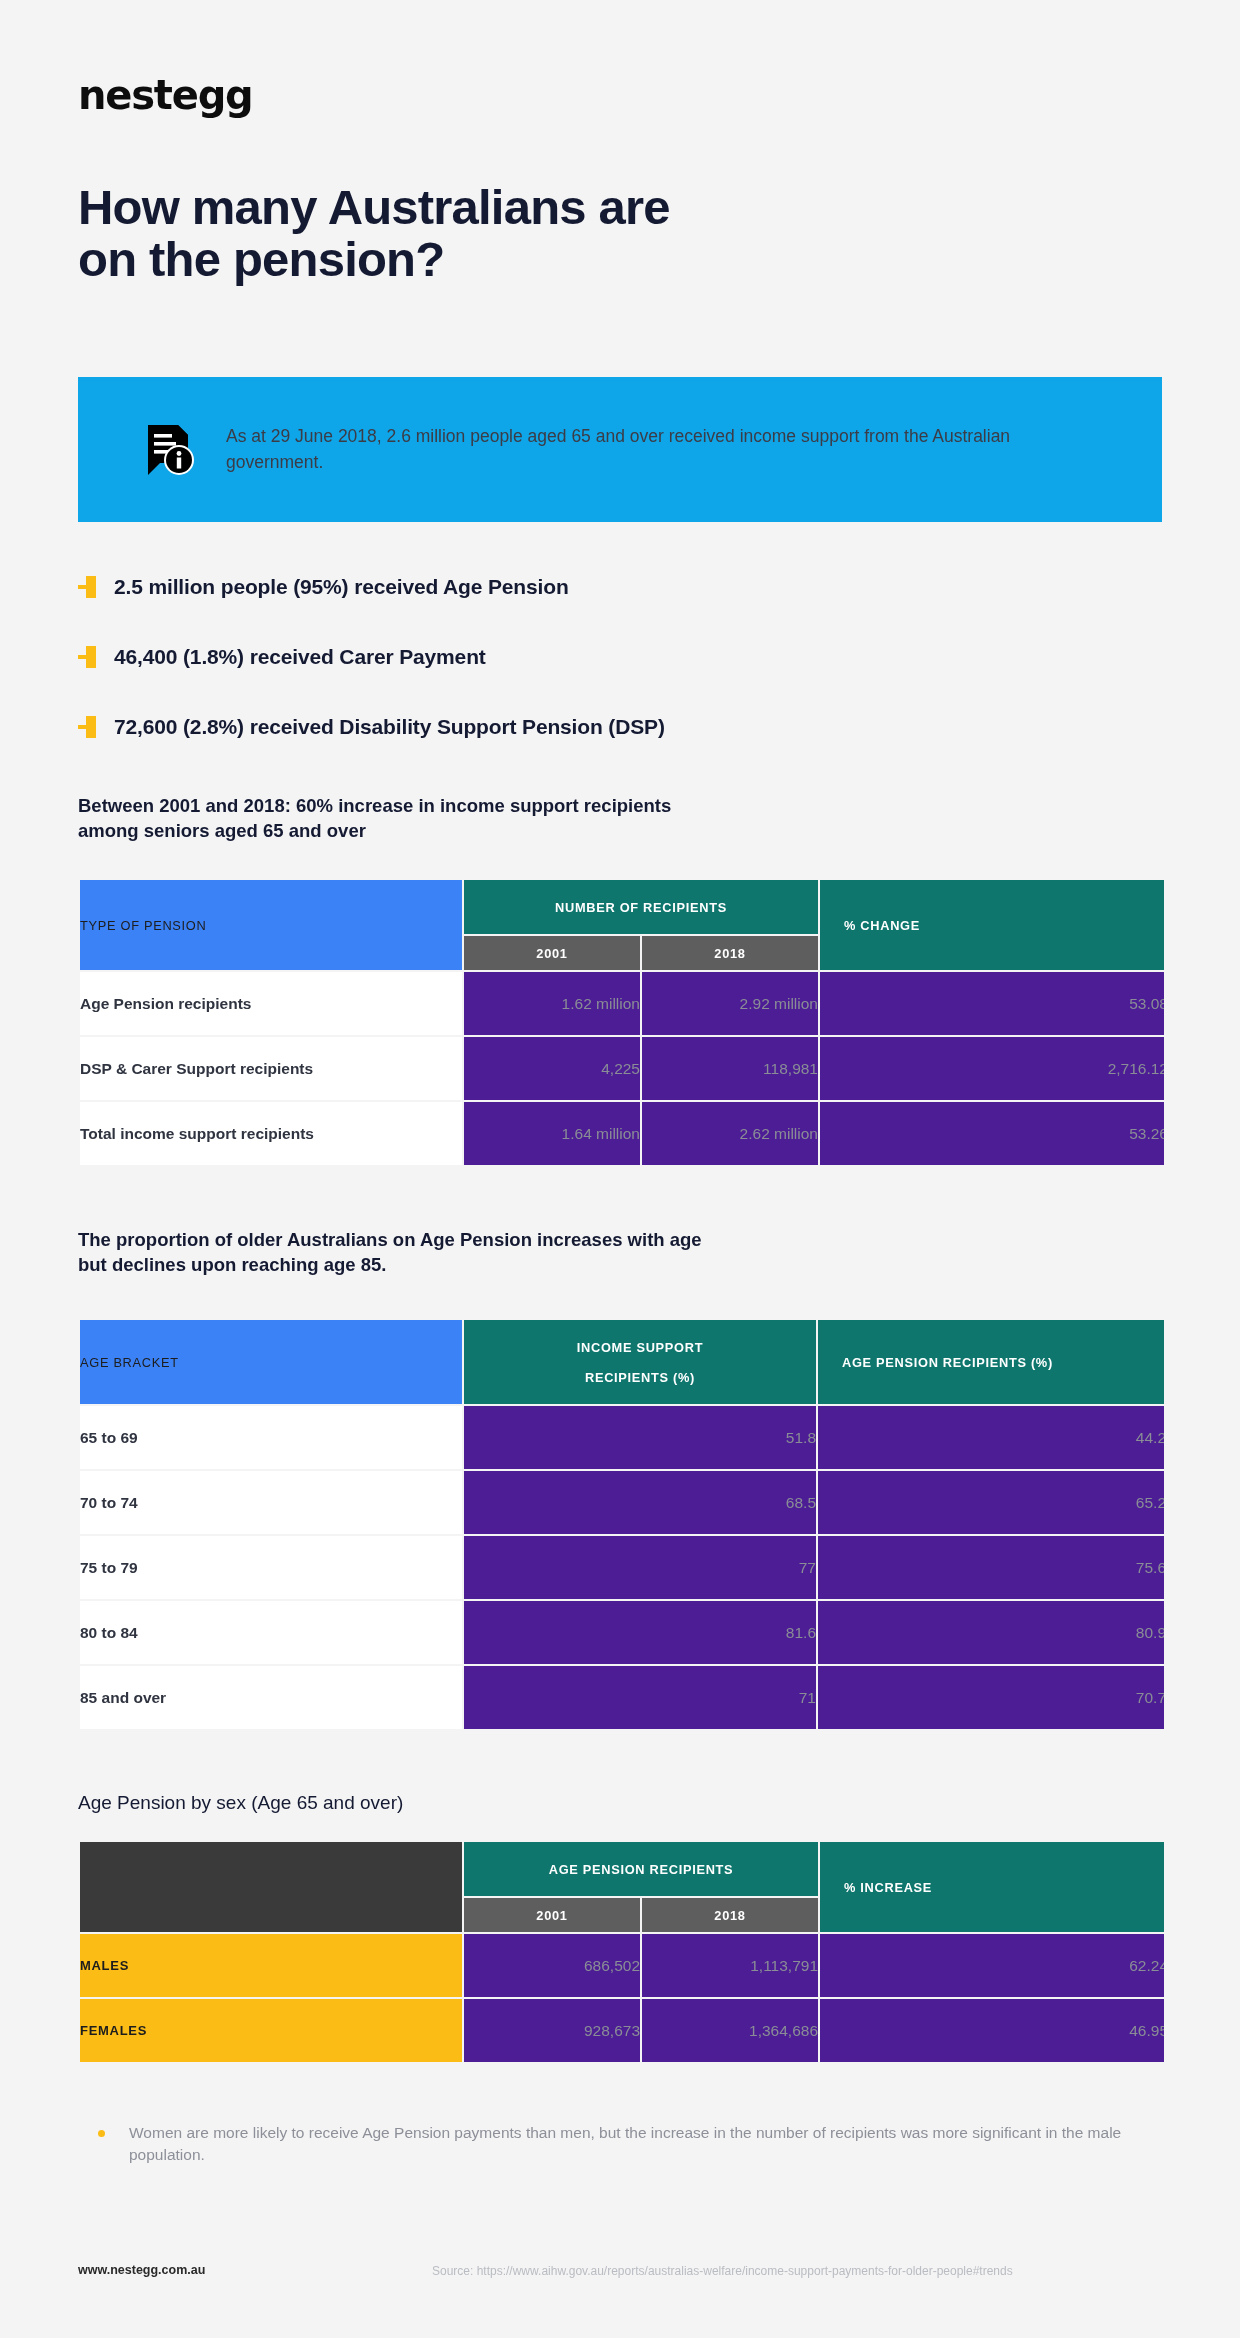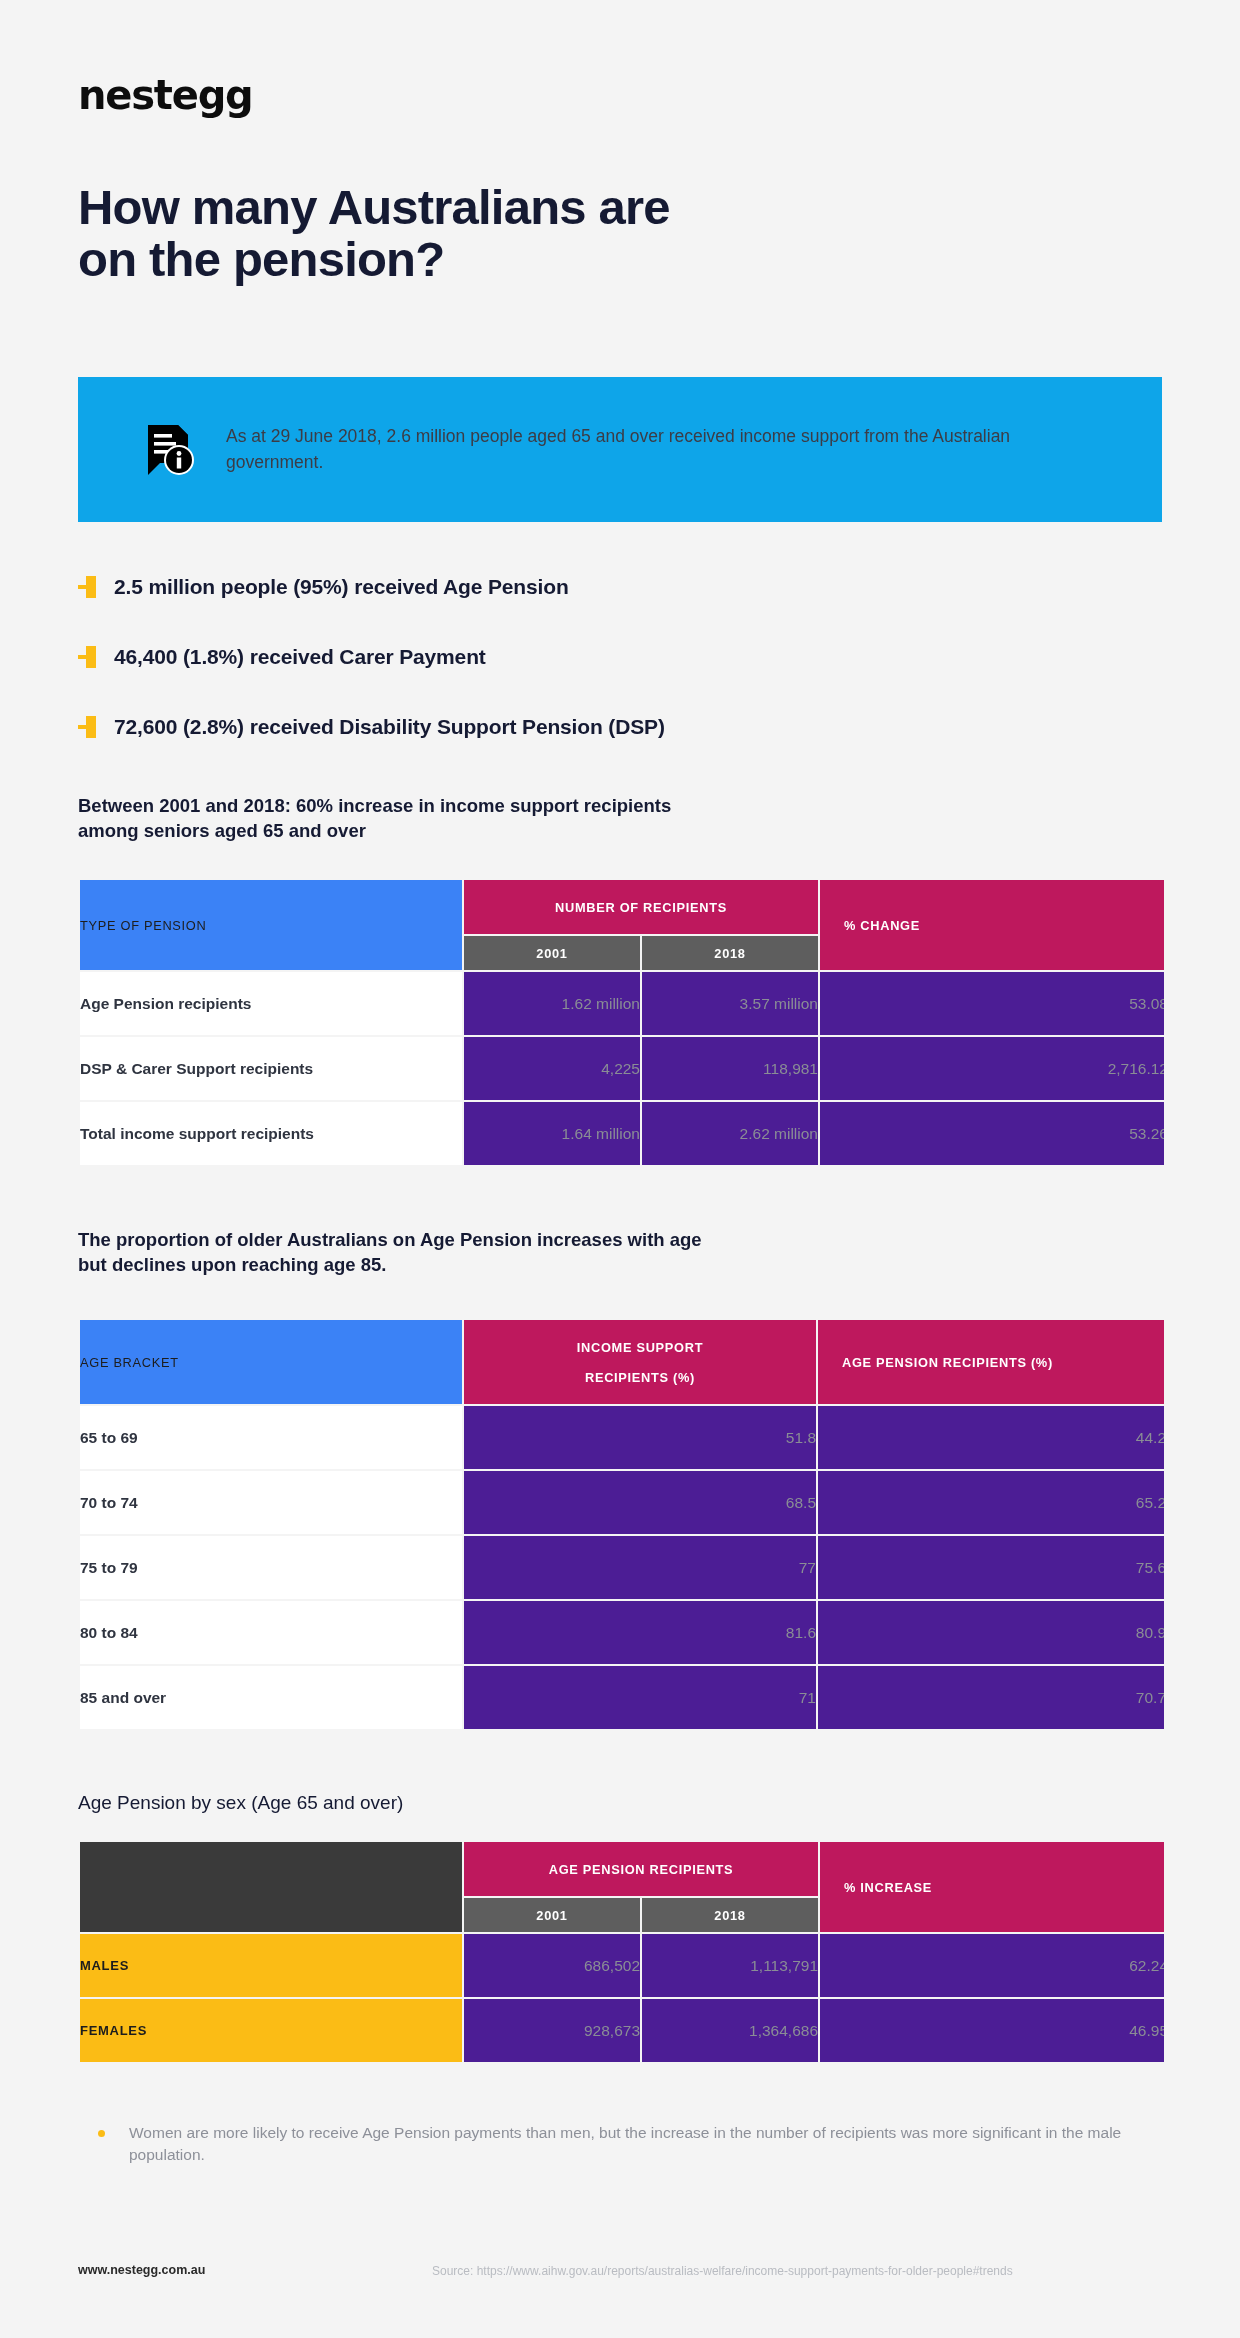--- a/index.html
+++ b/index.html
@@ -144,21 +144,21 @@
     color: #1d1d1d;
     font-size: 12.8px;
     font-weight: 400;
     letter-spacing: 0.7px;
     text-transform: uppercase;
     text-align: left;
     padding-left: 24px;
     vertical-align: middle;
   }
   .h-dark {
-    background: #be185d;
+    background: #0f766e;
     color: #ffffff;
     font-size: 12.8px;
     font-weight: 700;
     letter-spacing: 0.7px;
     text-transform: uppercase;
     vertical-align: middle;
   }
   .h-dark.center { text-align: center; }
   .h-dark.left { text-align: left; padding-left: 24px; }
   .h-gray {
@@ -324,21 +324,21 @@
       </tr>
       <tr>
         <th class="h-gray" style="height:34px">2001</th>
         <th class="h-gray">2018</th>
       </tr>
     </thead>
     <tbody>
       <tr>
         <td class="cell-label">Age Pension recipients</td>
         <td class="cell-val">1.62 million</td>
-        <td class="cell-val">3.57 million</td>
+        <td class="cell-val">2.92 million</td>
         <td class="cell-val">53.08</td>
       </tr>
       <tr>
         <td class="cell-label">DSP &amp; Carer Support recipients</td>
         <td class="cell-val">4,225</td>
         <td class="cell-val">118,981</td>
         <td class="cell-val">2,716.12</td>
       </tr>
       <tr>
         <td class="cell-label">Total income support recipients</td>

